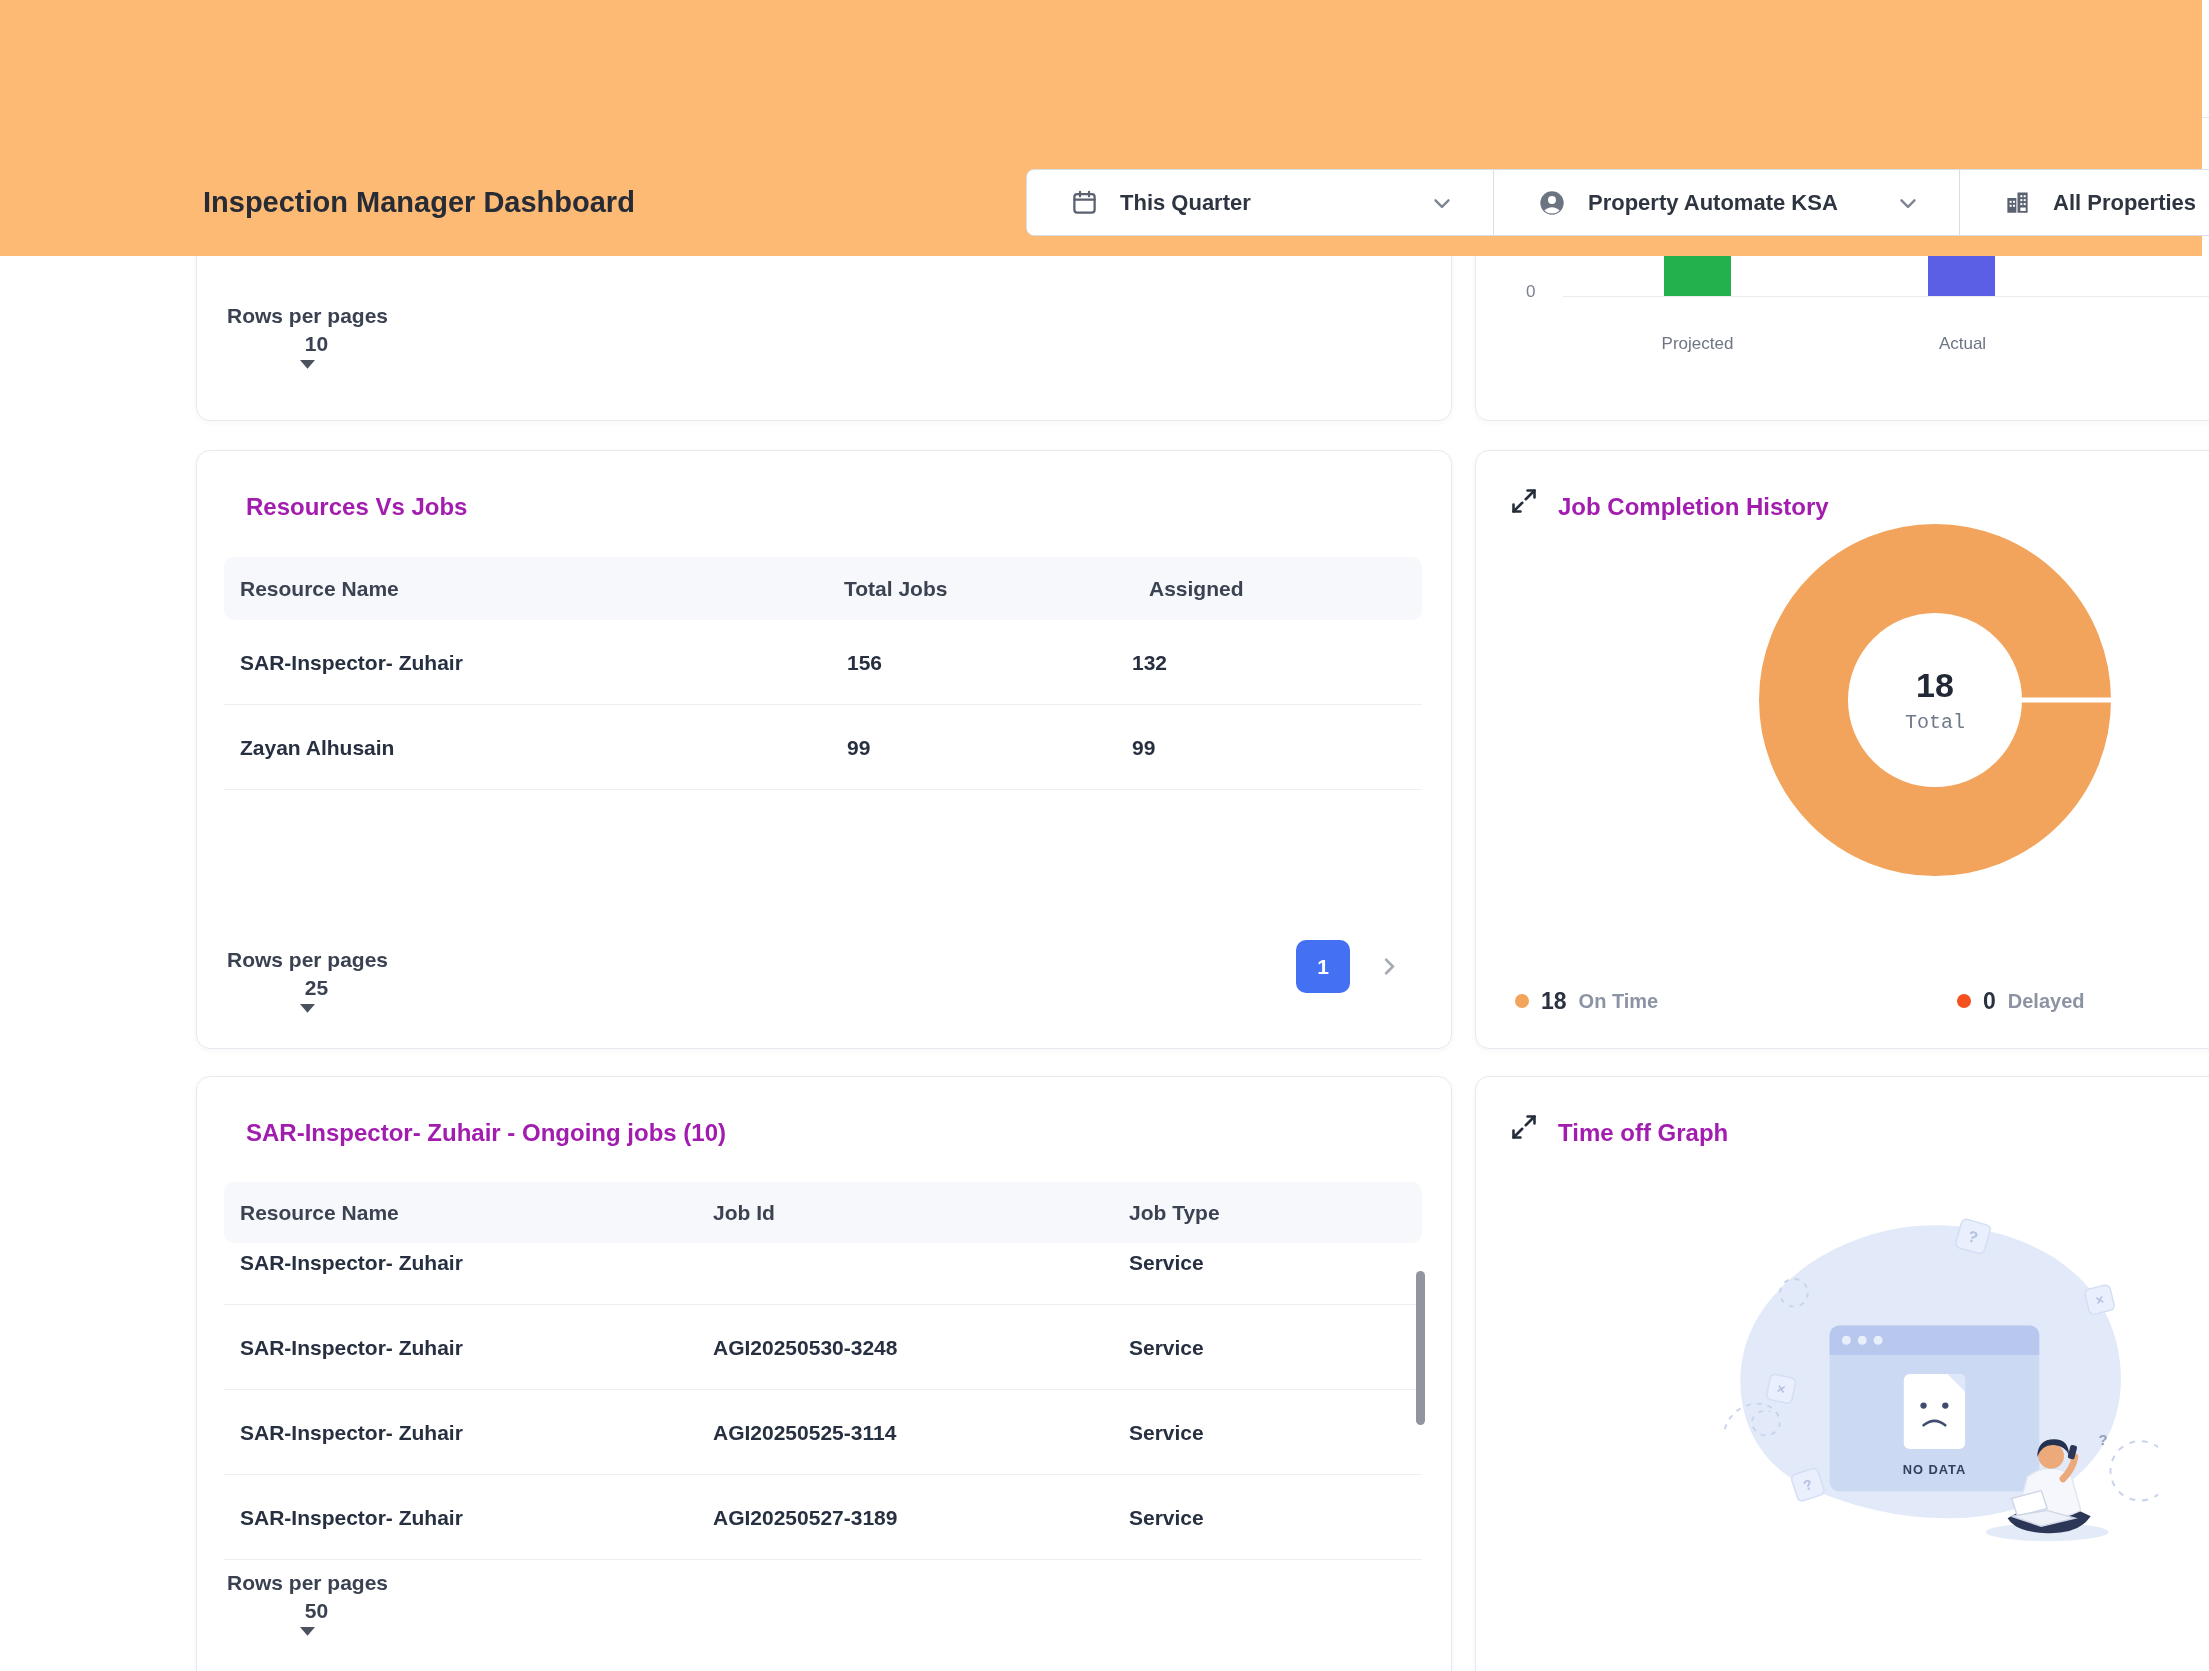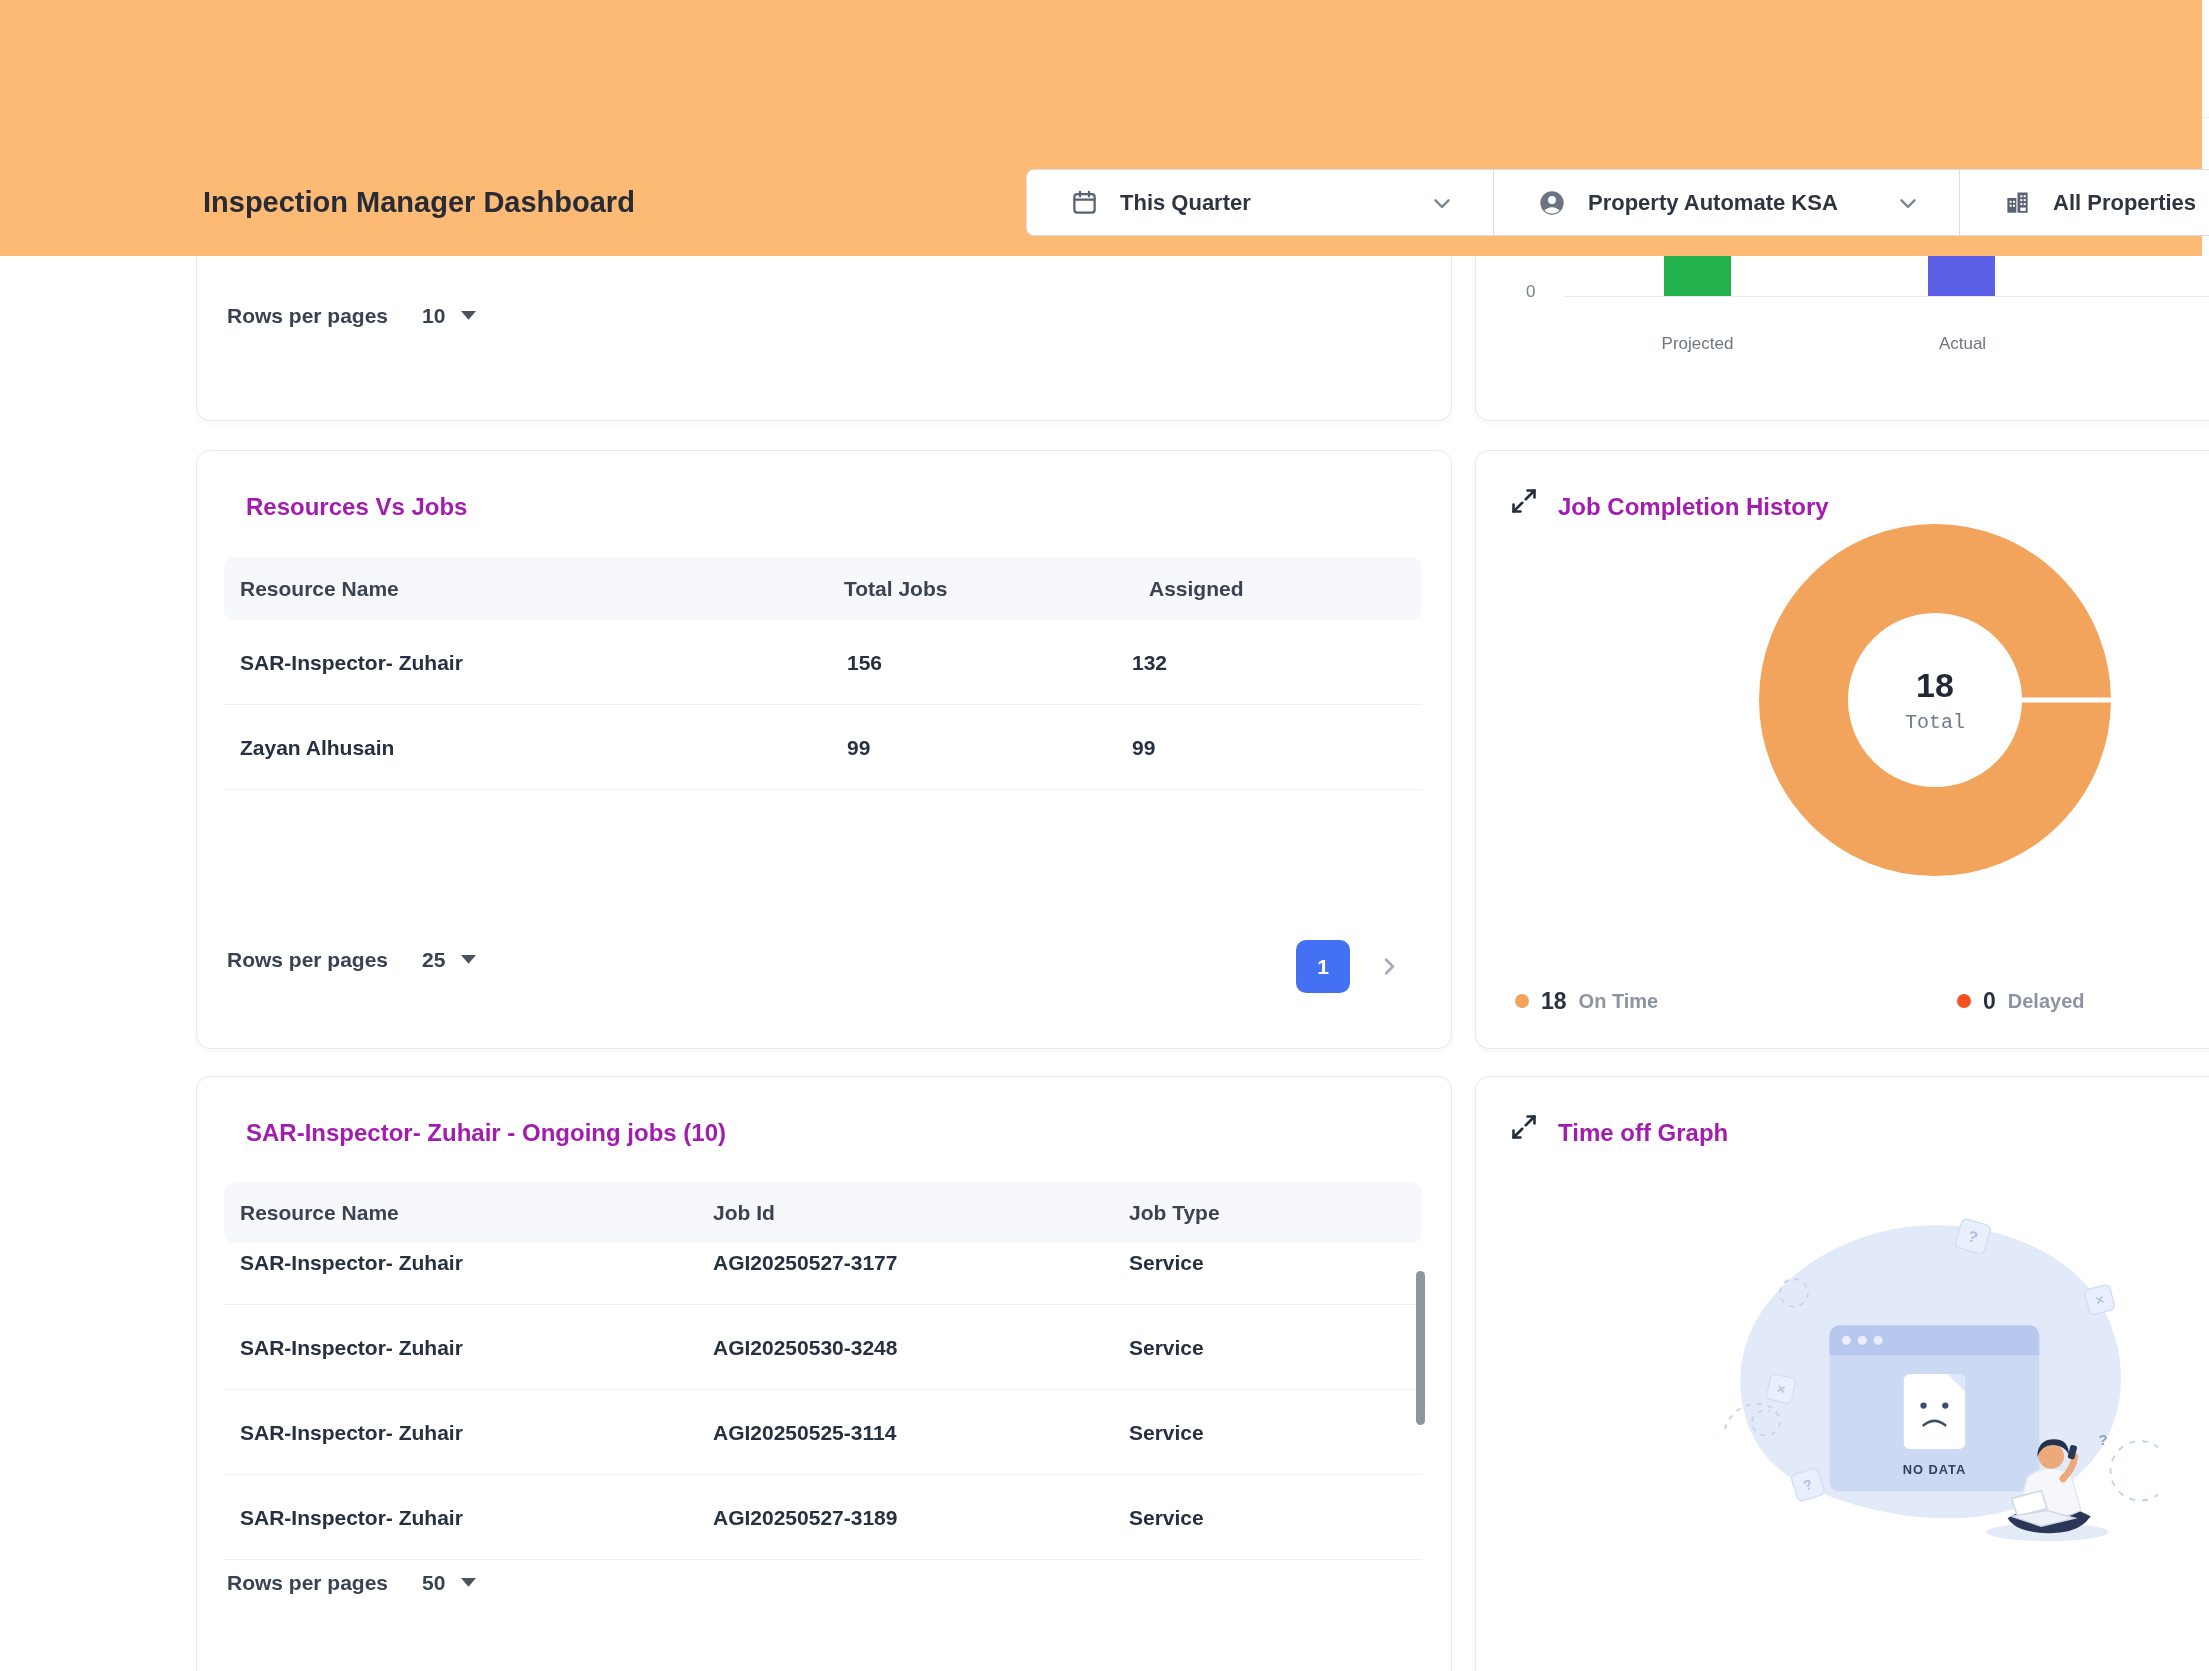--- a/index.html
+++ b/index.html
@@ -29,21 +29,21 @@
   .card-d{left:1475px;top:450px;width:1254px;height:597px;}
   .card-e{left:196px;top:1076px;width:1254px;height:673px;}
   .card-f{left:1475px;top:1076px;width:1254px;height:673px;}
 
   .card-title{position:absolute;margin:6px;font-size:24px;font-weight:700;color:#a21caf;}
   .t-std{left:43px;top:36px;}
   .t-icon{left:76px;top:36px;}
   .expand-btn{position:absolute;left:33px;top:36px;width:30px;height:30px;background:none;border:none;padding:0;cursor:pointer;}
 
   
-  .rpp{position:absolute;display:inline-flex;align-items:center;gap:16px;cursor:pointer;}
+  .rpp{position:absolute;display:inline-flex;align-items:center;gap:4px;cursor:pointer;flex-direction:column;}
   .rpp-label{font-size:21px;font-weight:700;color:#3a4150;}
   .rpp-value{font-size:21px;font-weight:600;color:#3a4150;margin-left:18px;}
   .card-a .rpp{left:30px;top:186px;}
   .card-c .rpp{left:30px;top:497px;}
   .card-e .rpp{left:30px;top:494px;}
 
   
   .axis-zero{position:absolute;left:50px;top:164px;font-size:17px;color:#7a8191;}
   .axis-line{position:absolute;left:87px;right:0;top:178px;height:1px;background:#e9ebf0;}
   .bar{position:absolute;top:0;height:178px;width:67px;}
@@ -200,21 +200,20 @@
     <div class="thead thead-e">
       <span class="th c1">Resource Name</span>
       <span class="th c2">Job Id</span>
       <span class="th c3">Job Type</span>
     </div>
 
     <div class="rows-e">
       <div class="rows-shift">
         <div class="trow">
           <span class="td c1">SAR-Inspector- Zuhair</span>
-          <span class="td c2">AGI20250527-3177</span>
           <span class="td c3">Service</span>
         </div>
         <div class="trow">
           <span class="td c1">SAR-Inspector- Zuhair</span>
           <span class="td c2">AGI20250530-3248</span>
           <span class="td c3">Service</span>
         </div>
         <div class="trow">
           <span class="td c1">SAR-Inspector- Zuhair</span>
           <span class="td c2">AGI20250525-3114</span>

